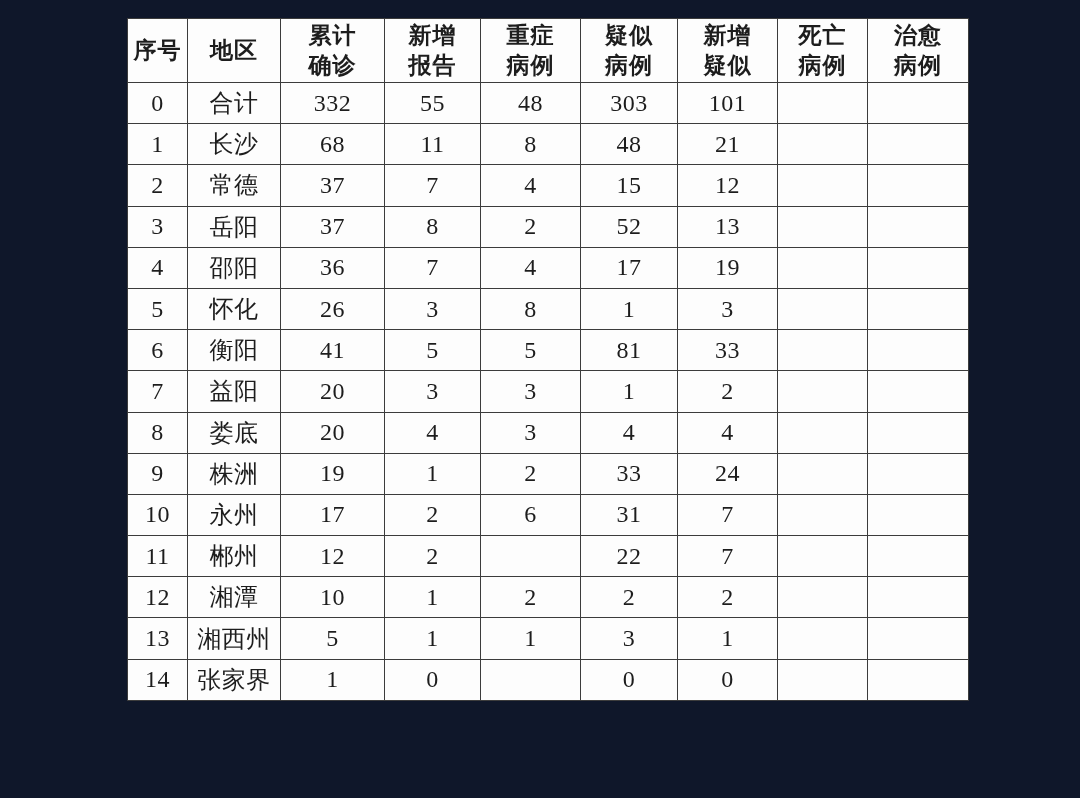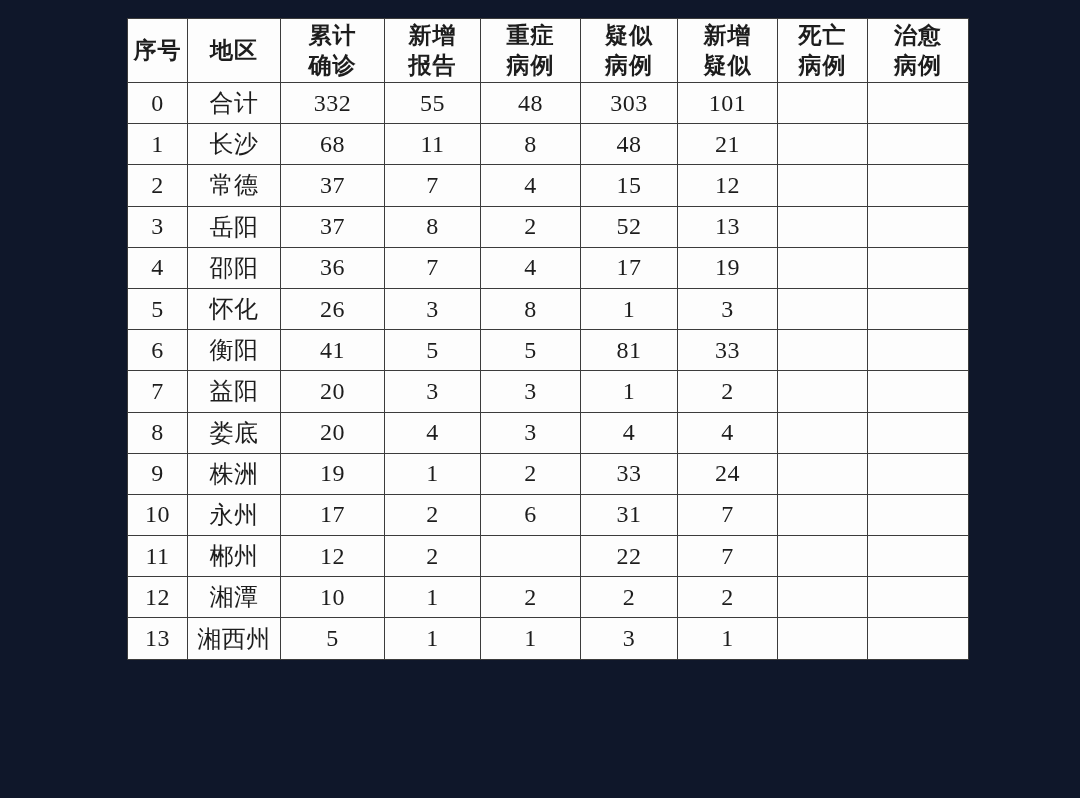--- a/index.html
+++ b/index.html
@@ -236,15 +236,26 @@
           <td>13</td>
           <td>湘西州</td>
           <td>5</td>
           <td>1</td>
           <td>1</td>
           <td>3</td>
           <td>1</td>
           <td></td>
           <td></td>
         </tr>
+        <tr>
+          <td>14</td>
+          <td>张家界</td>
+          <td>1</td>
+          <td>0</td>
+          <td></td>
+          <td>0</td>
+          <td>0</td>
+          <td></td>
+          <td></td>
+        </tr>
       </tbody>
   </table>
 </div>
 
 </body></html>

